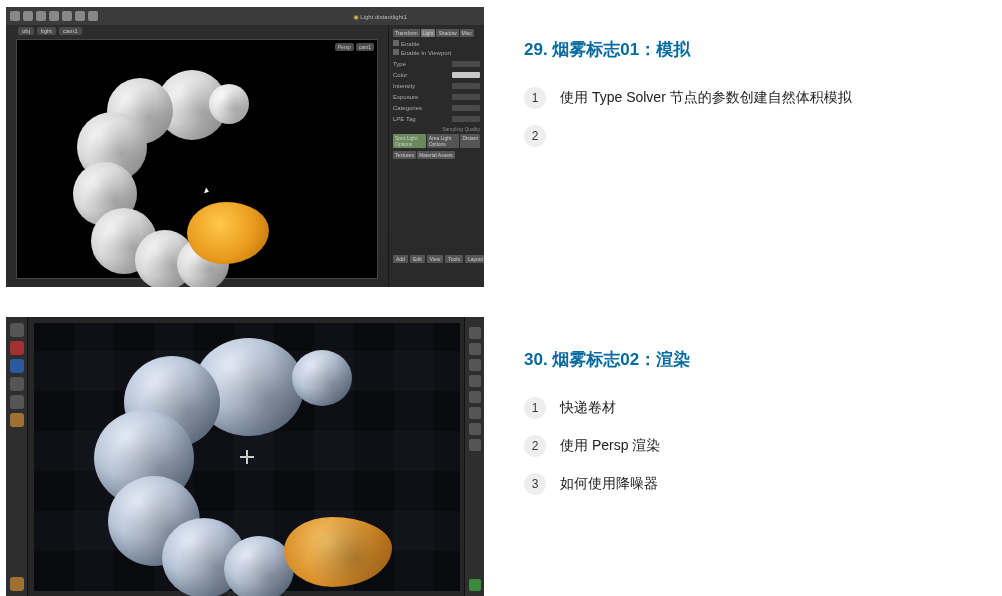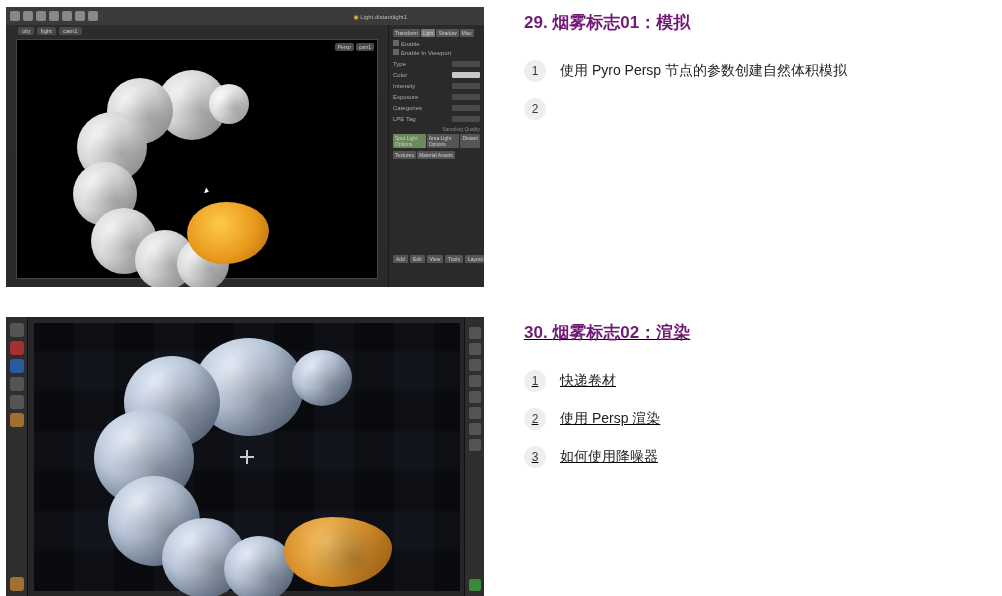--- a/index.html
+++ b/index.html
@@ -8,21 +8,21 @@
       background: #fff;
       width: 1002px;
       height: 596px;
       overflow: hidden;
     }
     .row {
       display: flex;
       align-items: flex-start;
     }
     .row1 { padding-top: 7px; }
-    .row2 { padding-top: 30px; text-decoration: underline; }
+    .row2 { padding-top: 30px; }
     .thumb {
       width: 478px;
       position: relative;
       margin-left: 6px;
     }
     .thumb.t1 { height: 280px; }
     .thumb.t2 { height: 280px; }
     
     .ui1 {
       width: 478px; height: 280px;
@@ -118,22 +118,23 @@
       background: radial-gradient(circle at 65% 60%, rgba(0,0,0,0.25), transparent 55%);
     }
     
     .info {
       margin-left: 40px;
       padding-top: 4px;
     }
     .info h2 {
       font-size: 17px;
       font-weight: 700;
-      color: #701a75;
+      color: #0369a1;
       margin-bottom: 26px;
+      margin-top: 27px;
     }
     .steps { list-style:none; }
     .steps li {
       display:flex; align-items:center;
       margin-bottom: 16px;
       font-size: 14px;
       color: #222;
     }
     .num {
       width:22px; height:22px; border-radius:11px;
@@ -239,21 +240,21 @@
           <span>Layout</span>
         </div>
       </div>
     </div>
   </div>
   <div class="info">
     <h2>29. 烟雾标志01：模拟</h2>
     <ul class="steps">
       <li>
           <span class="num">1</span>
-          <span>使用 Pyro Persp 节点的参数创建自然体积模拟</span>
+          <span>使用 Type Solver 节点的参数创建自然体积模拟</span>
         </li>
       <li>
           <span class="num">2</span>
         </li>
     </ul>
   </div>
 </div>
 
 <div class="row row2">
   <div class="thumb t2">

